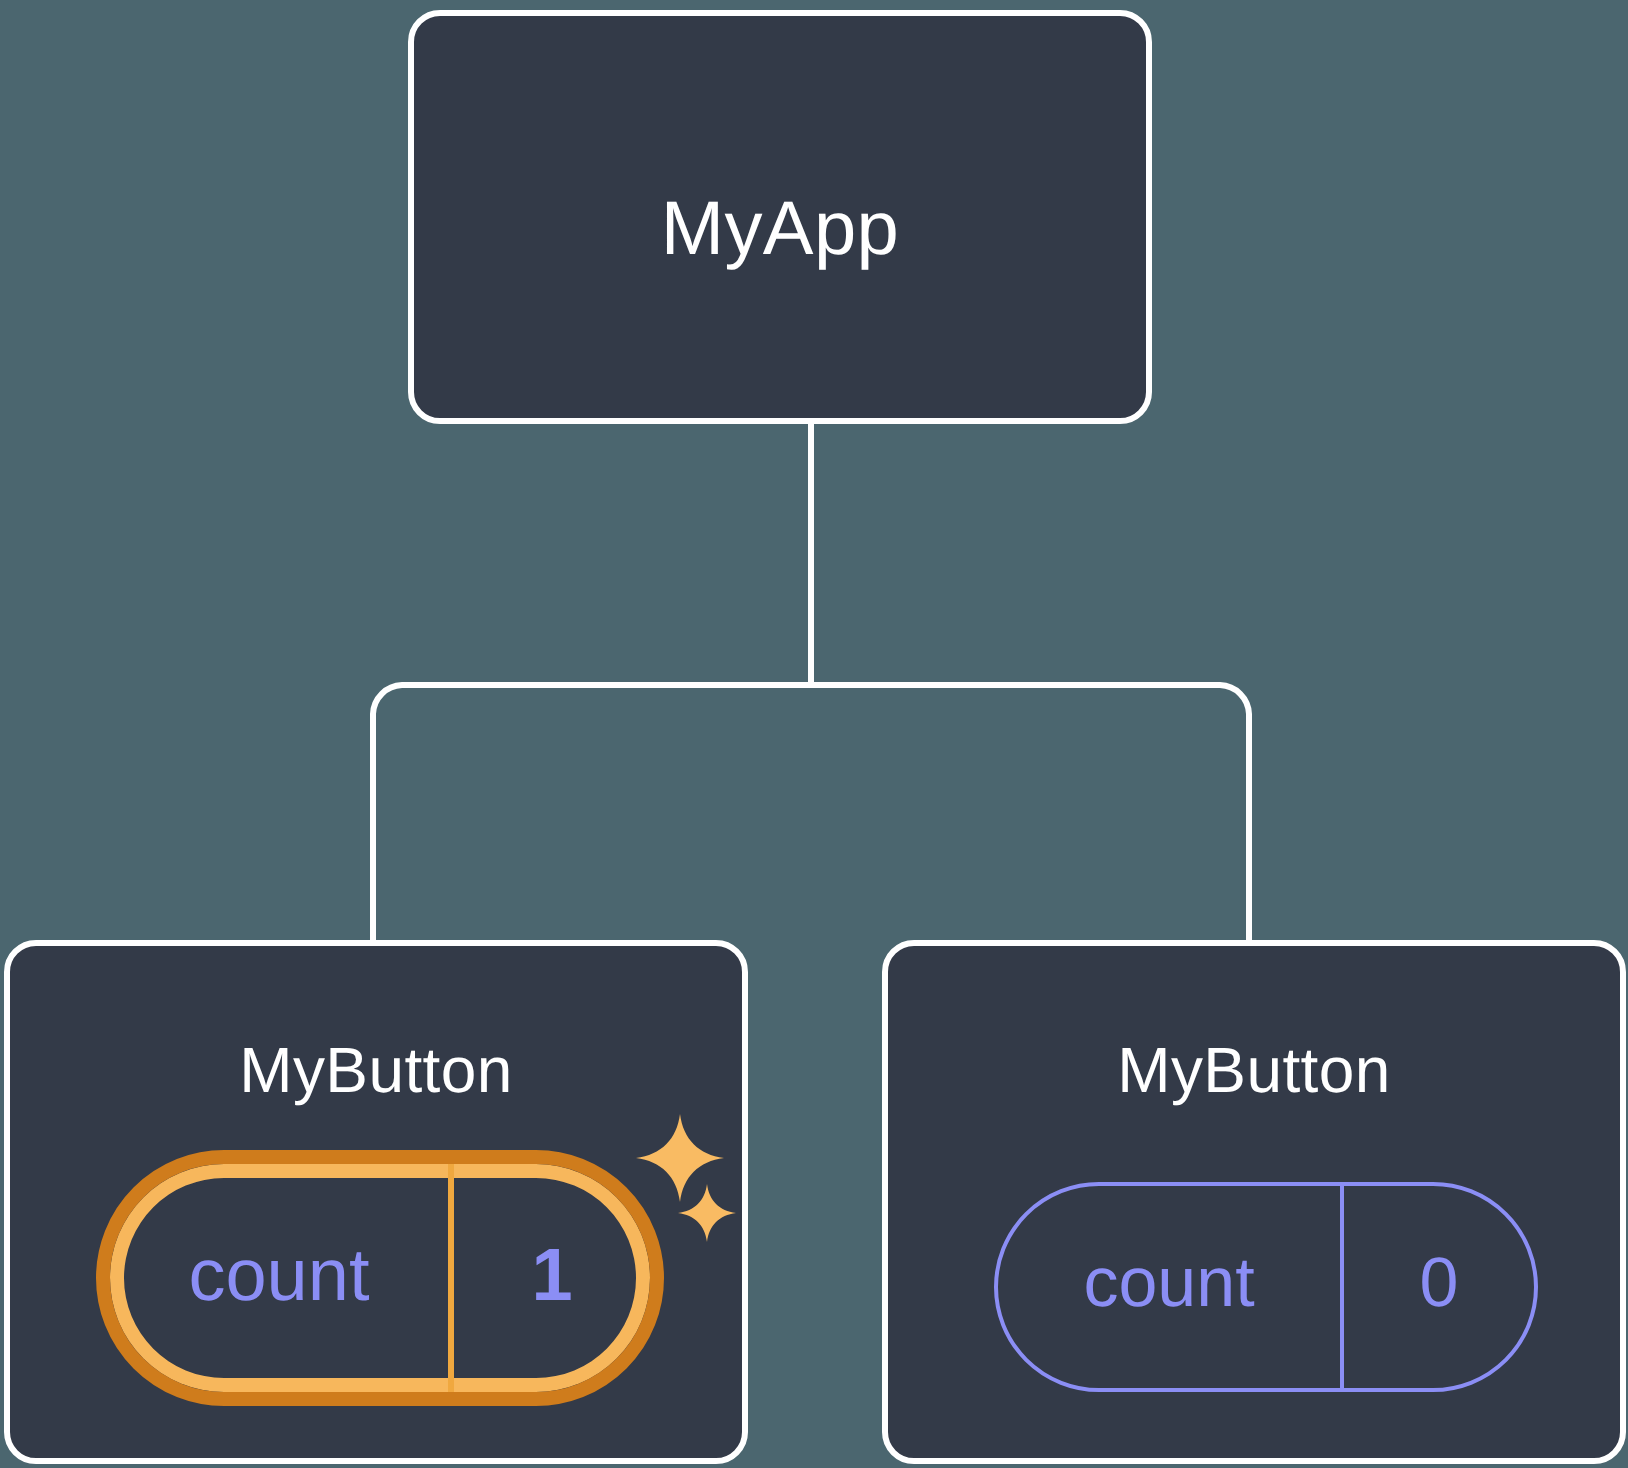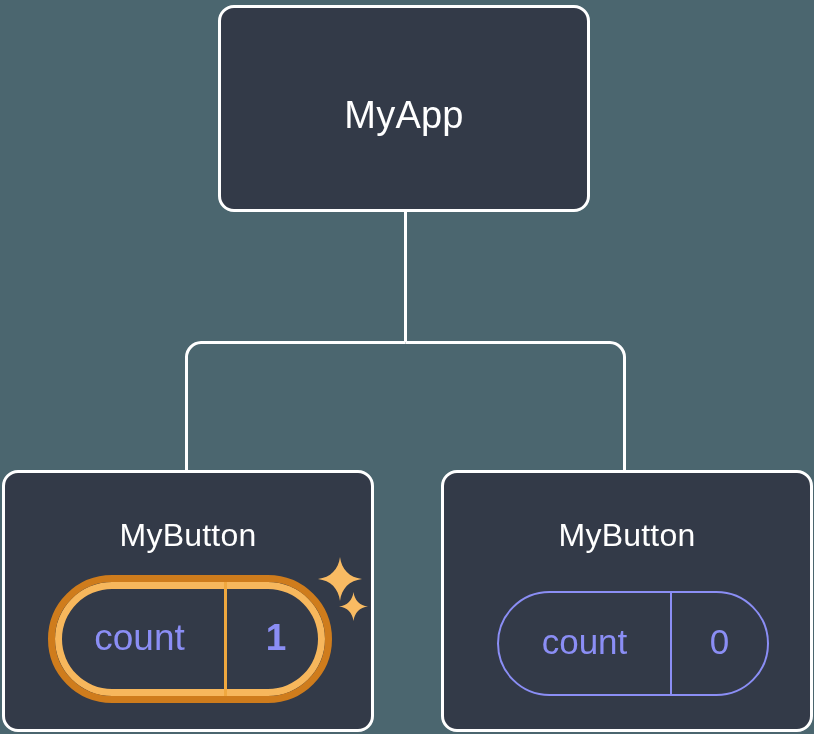--- a/index.html
+++ b/index.html
@@ -45,21 +45,21 @@
     right: 0;
     text-align: center;
     color: #ffffff;
     font-weight: 400;
     letter-spacing: 0.2px;
     white-space: nowrap;
   }
 
   
   #node-root {
-    left: 218px;
+    left: 204px;
     top: 5px;
     width: 372px;
     height: 207px;
   }
   #node-root .node-title {
     top: 86px;
     font-size: 38px;
   }
 
   

